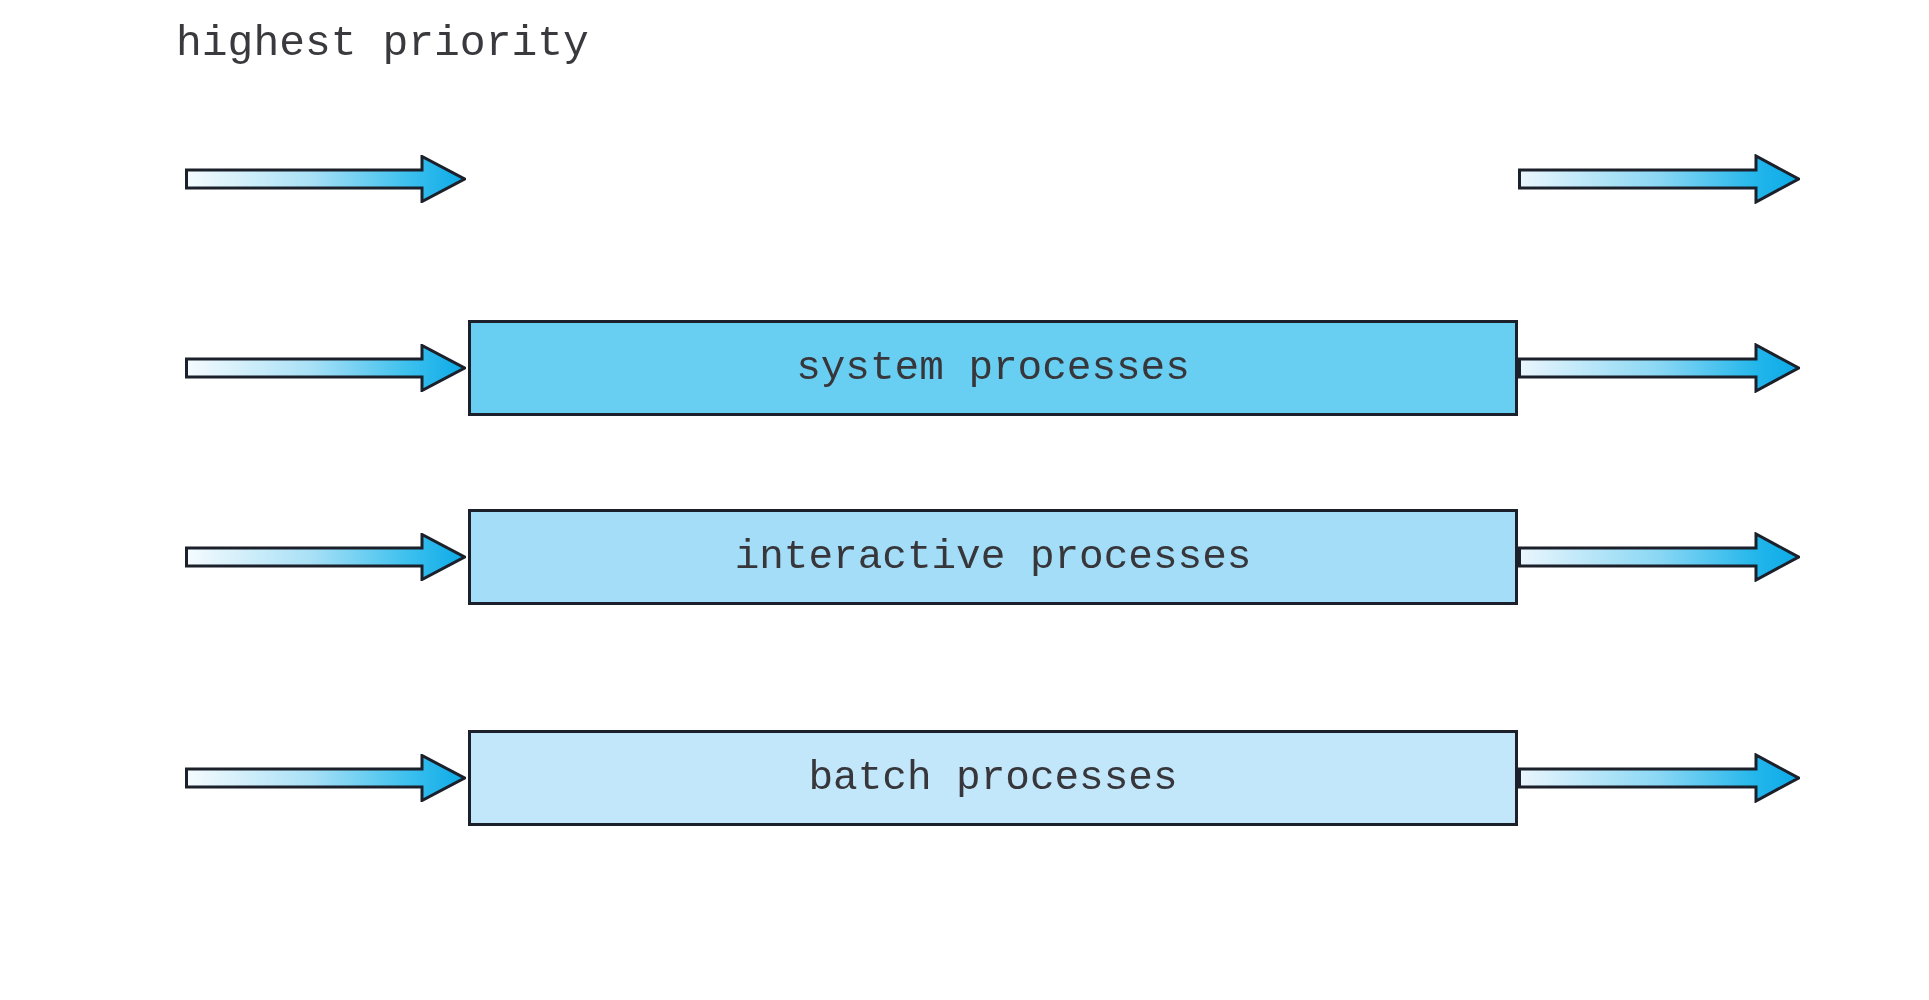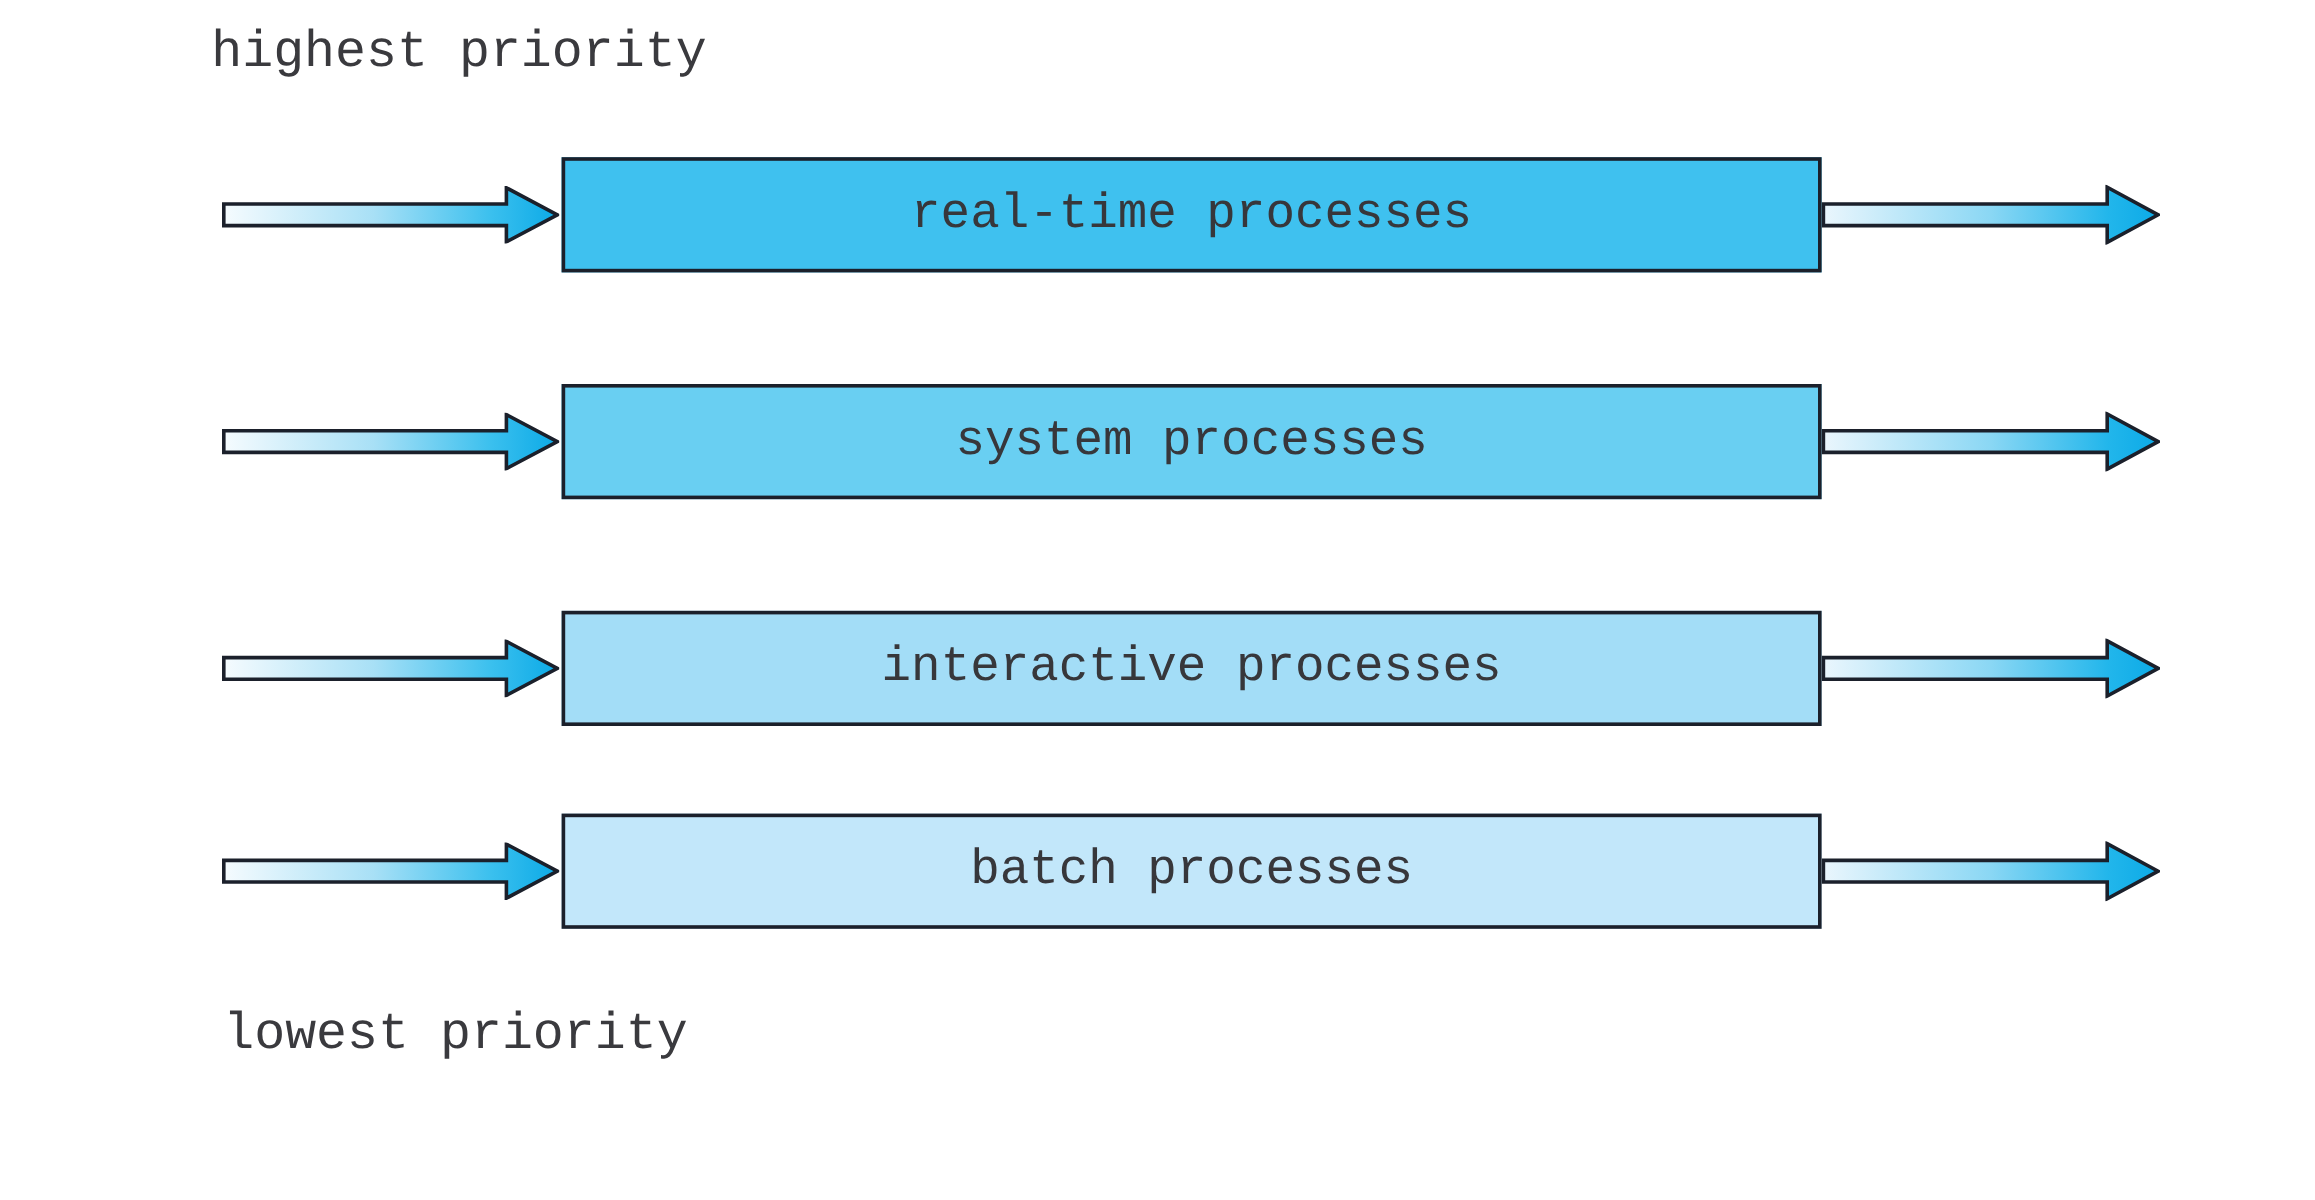--- a/index.html
+++ b/index.html
@@ -77,23 +77,20 @@
 </svg>
 
 <div class="canvas">
   <div class="edge-label top">highest priority</div>
 
   <div id="rows">
   <div class="queue-row" style="top: 131px;">
     <svg class="arrow in" viewBox="0 0 281 48">
       <path d="M1.5 15 H237 V1.5 L279.5 24 L237 46.5 V33 H1.5 Z" fill="url(#grad-in)" stroke="#1b202b" stroke-width="3" stroke-linejoin="miter"></path>
     </svg>
-    <div class="queue-box" style="background: rgb(63, 193, 239);">
-      <span class="queue-label">real-time processes</span>
-    </div>
     <svg class="arrow out" viewBox="0 0 282 50">
       <path d="M1.5 16 H238 V2 L280.5 25 L238 48 V34 H1.5 Z" fill="url(#grad-out)" stroke="#1b202b" stroke-width="3" stroke-linejoin="miter"></path>
     </svg>
   </div>
 
   <div class="queue-row" style="top: 320px;">
     <svg class="arrow in" viewBox="0 0 281 48">
       <path d="M1.5 15 H237 V1.5 L279.5 24 L237 46.5 V33 H1.5 Z" fill="url(#grad-in)" stroke="#1b202b" stroke-width="3" stroke-linejoin="miter"></path>
     </svg>
     <div class="queue-box" style="background: rgb(105, 207, 242); justify-content: center;">
@@ -109,27 +106,26 @@
       <path d="M1.5 15 H237 V1.5 L279.5 24 L237 46.5 V33 H1.5 Z" fill="url(#grad-in)" stroke="#1b202b" stroke-width="3" stroke-linejoin="miter"></path>
     </svg>
     <div class="queue-box" style="background: rgb(163, 221, 247);">
       <span class="queue-label">interactive processes</span>
     </div>
     <svg class="arrow out" viewBox="0 0 282 50">
       <path d="M1.5 16 H238 V2 L280.5 25 L238 48 V34 H1.5 Z" fill="url(#grad-out)" stroke="#1b202b" stroke-width="3" stroke-linejoin="miter"></path>
     </svg>
   </div>
 
-  <div class="queue-row" style="top: 678px; text-align: center;">
+  <div class="queue-row" style="top: 730px; text-align: center;">
     <svg class="arrow in" viewBox="0 0 281 48">
       <path d="M1.5 15 H237 V1.5 L279.5 24 L237 46.5 V33 H1.5 Z" fill="url(#grad-in)" stroke="#1b202b" stroke-width="3" stroke-linejoin="miter"></path>
     </svg>
     <div class="queue-box" style="background: rgb(194, 231, 250);">
       <span class="queue-label">batch processes</span>
     </div>
     <svg class="arrow out" viewBox="0 0 282 50">
       <path d="M1.5 16 H238 V2 L280.5 25 L238 48 V34 H1.5 Z" fill="url(#grad-out)" stroke="#1b202b" stroke-width="3" stroke-linejoin="miter"></path>
     </svg>
   </div>
 </div>
 
-  <div class="edge-label bottom">lowest priority</div>
 </div>
 
 </body></html>

